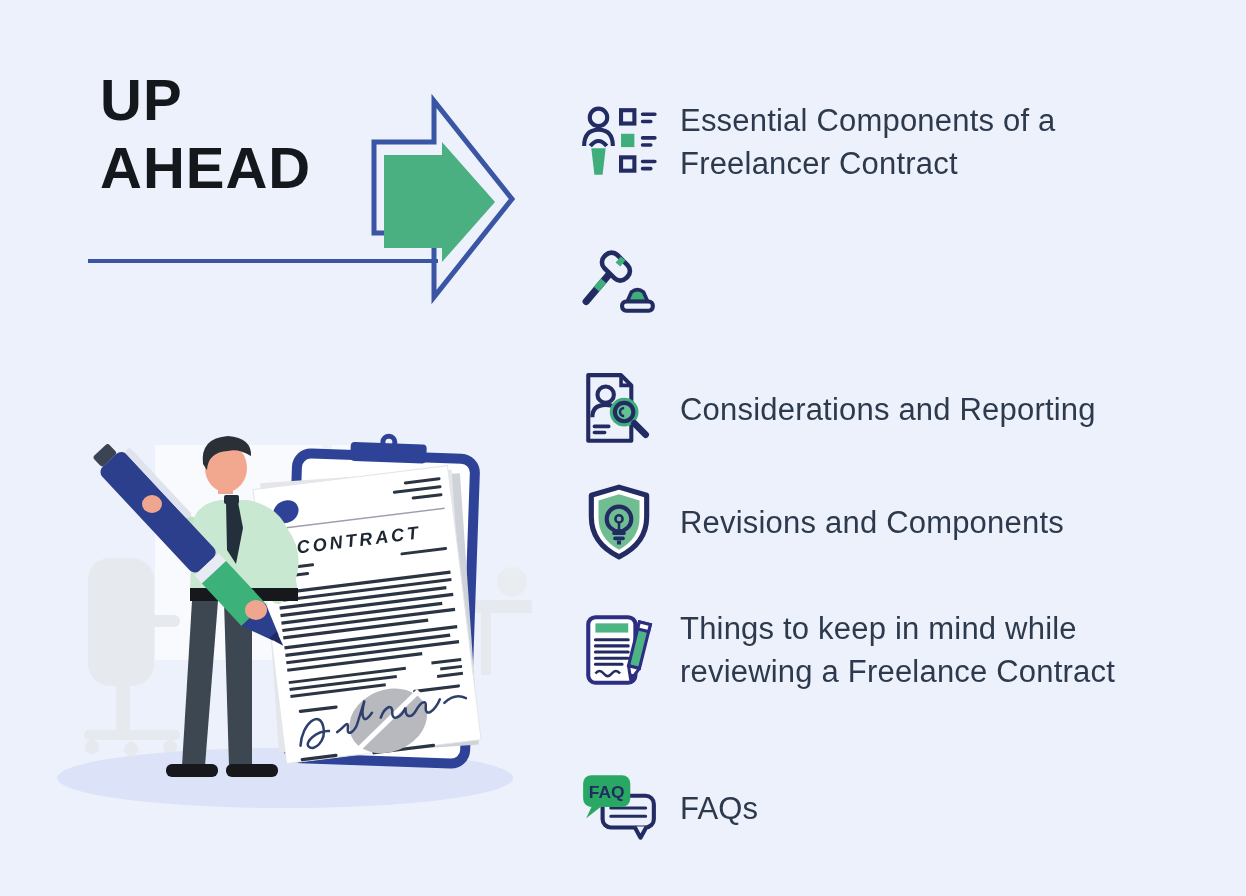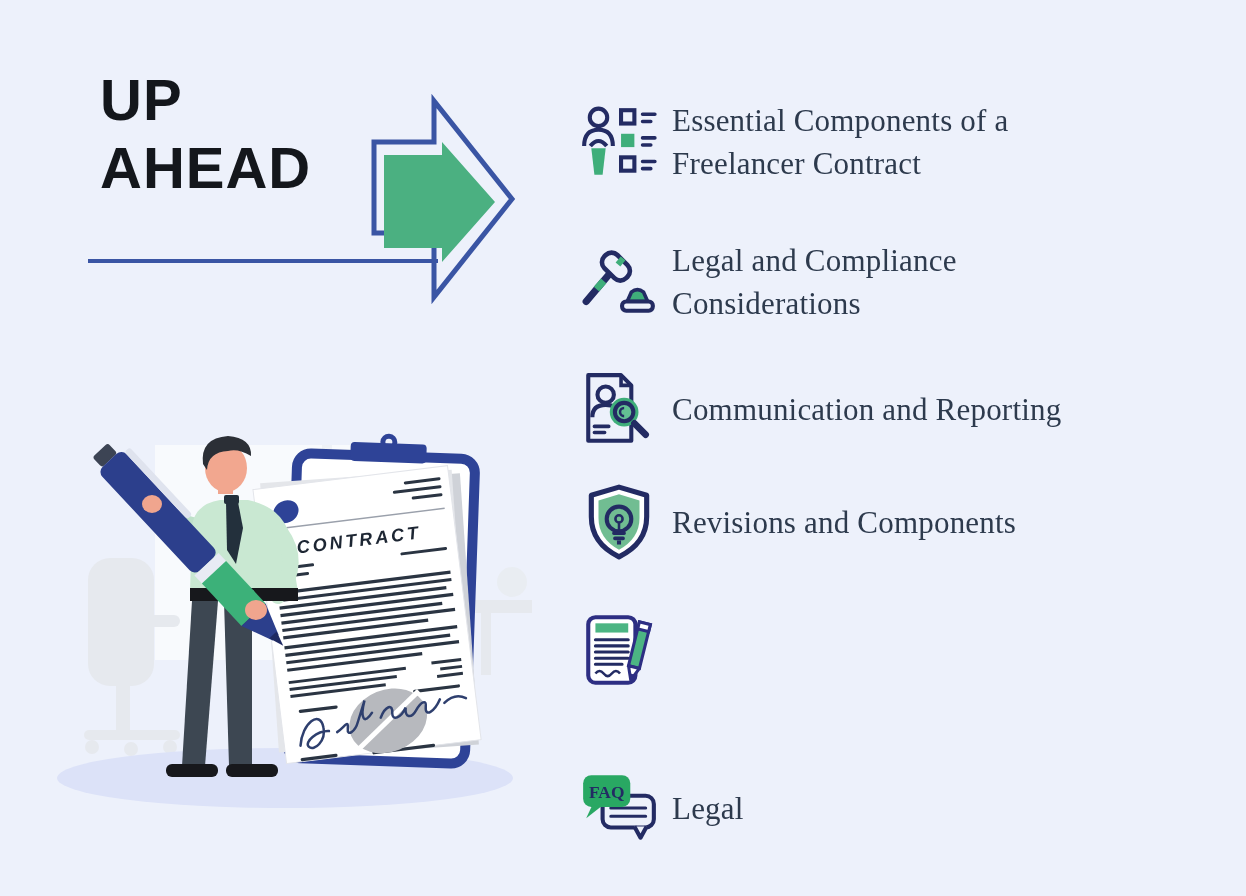--- a/index.html
+++ b/index.html
@@ -10,21 +10,21 @@
     position:absolute;left:100px;top:66px;margin:0;
     font-size:58px;line-height:1.17;font-weight:800;color:#14171c;
     letter-spacing:1px;white-space:pre-line;
   }
   .title-underline{
     position:absolute;left:88px;top:259px;width:350px;height:4px;background:#3a55a4;
   }
   .big-arrow{position:absolute;left:0;top:0;}
 
   .topic{
-    position:absolute;left:578px;display:flex;align-items:center;gap:12px;height:90px;font-family:Liberation Serif, serif;
+    position:absolute;left:578px;display:flex;align-items:center;gap:20px;height:90px;
   }
   .ticon{flex:0 0 auto;}
   .tlabel{
     font-size:31px;line-height:1.38;color:#2d3a4d;white-space:pre-line;letter-spacing:.2px;
   }
 
   .illus{position:absolute;left:40px;top:430px;}
 </style>
 </head>
 <body>
@@ -63,37 +63,35 @@
     <svg class="ticon" width="82" height="84" viewBox="0 0 80 80">
       <line x1="30" y1="32" x2="8" y2="58" stroke="#232b63" stroke-width="7" stroke-linecap="round"></line>
       <line x1="25" y1="38" x2="18" y2="46" stroke="#3fae7a" stroke-width="7"></line>
       <g transform="rotate(45 37 24)">
         <rect x="22" y="15" width="30" height="18" rx="8" fill="#edf1fb" stroke="#232b63" stroke-width="4.5"></rect>
       </g>
       <line x1="44" y1="16" x2="39" y2="22" stroke="#3fae7a" stroke-width="6"></line>
       <path d="M48 58 L52 49 Q58 44 64 49 L68 58 Z" fill="#3fae7a" stroke="#232b63" stroke-width="3.5" stroke-linejoin="round"></path>
       <rect x="43" y="58" width="30" height="9" rx="4" fill="#edf1fb" stroke="#232b63" stroke-width="4"></rect>
     </svg>
-    <div class="tlabel">Legal and Compliance
-Considerations</div>
   </div>
 
   <div class="topic" style="top:365px">
     <svg class="ticon" width="82" height="84" viewBox="0 0 80 80">
       <path d="M10 6 H42 L52 16 V70 H10 Z" fill="none" stroke="#232b63" stroke-width="4" stroke-linejoin="round"></path>
       <path d="M42 6 V16 H52" fill="none" stroke="#232b63" stroke-width="3.5"></path>
       <circle cx="27" cy="25" r="8" fill="none" stroke="#232b63" stroke-width="4"></circle>
       <path d="M14 47 Q14 35 27 35 Q39 35 40 45" fill="none" stroke="#232b63" stroke-width="4"></path>
       <path d="M16 56 h14 M16 62 h10" stroke="#232b63" stroke-width="3.5" stroke-linecap="round"></path>
       <circle cx="45" cy="42" r="14" fill="#3fae7a"></circle>
       <circle cx="45" cy="42" r="9" fill="#63c193" stroke="#232b63" stroke-width="4"></circle>
       <path d="M45 38 a4 4 0 0 0 0 8" fill="none" stroke="#232b63" stroke-width="2.5"></path>
       <line x1="55" y1="53" x2="66" y2="64" stroke="#232b63" stroke-width="6.5" stroke-linecap="round"></line>
     </svg>
-    <div class="tlabel">Communication and Reporting</div>
+    <div class="tlabel">Considerations and Reporting</div>
   </div>
 
   <div class="topic" style="top:478px">
     <svg class="ticon" width="82" height="84" viewBox="0 0 80 80">
       <path d="M40 5 L67 13 V34 Q67 60 40 73 Q13 60 13 34 V13 Z" fill="#ffffff" stroke="#232b63" stroke-width="5" stroke-linejoin="round"></path>
       <path d="M40 12 L60 18 V35 Q60 55 40 66 Q20 55 20 35 V18 Z" fill="#71bd92"></path>
       <circle cx="40" cy="36" r="12" fill="none" stroke="#232b63" stroke-width="4"></circle>
       <circle cx="40" cy="36" r="3.5" fill="none" stroke="#232b63" stroke-width="2.5"></circle>
       <line x1="40" y1="39" x2="40" y2="50" stroke="#232b63" stroke-width="2.5"></line>
       <path d="M35 50 h10 M36 55 h8" stroke="#232b63" stroke-width="3.5" stroke-linecap="round"></path>
@@ -108,32 +106,34 @@
       <rect x="17" y="13" width="32" height="9" fill="#4cb583"></rect>
       <path d="M17 29 h32 M17 35 h32 M17 41 h32 M17 47 h32 M17 53 h26" stroke="#232b63" stroke-width="3" stroke-linecap="round"></path>
       <path d="M17 62 q4 -5 8 0 t8 0 t8 0" fill="none" stroke="#232b63" stroke-width="2.5"></path>
       <g transform="rotate(14 58 40)">
         <rect x="53" y="12" width="11" height="44" fill="#4cb583" stroke="#2d2e83" stroke-width="3"></rect>
         <rect x="53" y="12" width="11" height="7" fill="#ffffff" stroke="#2d2e83" stroke-width="3"></rect>
         <polygon points="53,56 64,56 58.5,69" fill="#ffffff" stroke="#2d2e83" stroke-width="3" stroke-linejoin="round"></polygon>
         <polygon points="56.5,63 60.5,63 58.5,69" fill="#2d2e83"></polygon>
       </g>
     </svg>
+    <div class="tlabel">Things to keep in mind while
+reviewing a Freelance Contract</div>
   </div>
 
   <div class="topic" style="top:764px">
     <svg class="ticon" width="82" height="84" viewBox="0 0 80 80">
       <rect x="24" y="27" width="50" height="31" rx="8" fill="#edf1fb" stroke="#232b63" stroke-width="4"></rect>
       <path d="M55 57 L61 68 L67 57" fill="#edf1fb" stroke="#232b63" stroke-width="4" stroke-linejoin="round"></path>
       <path d="M32 39 h34 M32 47 h34" stroke="#232b63" stroke-width="3" stroke-linecap="round"></path>
       <rect x="5" y="7" width="46" height="31" rx="8" fill="#29a863"></rect>
       <path d="M14 36 L8 49 L22 38 Z" fill="#29a863"></path>
       <text x="28" y="29" text-anchor="middle" font-size="17" font-weight="bold" fill="#232b63">FAQ</text>
     </svg>
-    <div class="tlabel">Legal</div>
+    <div class="tlabel">FAQs</div>
   </div>
 
   <svg class="illus" width="500" height="400" viewBox="0 0 500 400">
 
     <g>
       <rect x="115" y="15" width="270" height="215" fill="#f8fafd"></rect>
       <rect x="282" y="15" width="10" height="215" fill="#eef1f6"></rect>
       <g fill="#e3e7ee">
         <rect x="295" y="95" width="40" height="135"></rect>
         <rect x="338" y="120" width="30" height="110"></rect>

